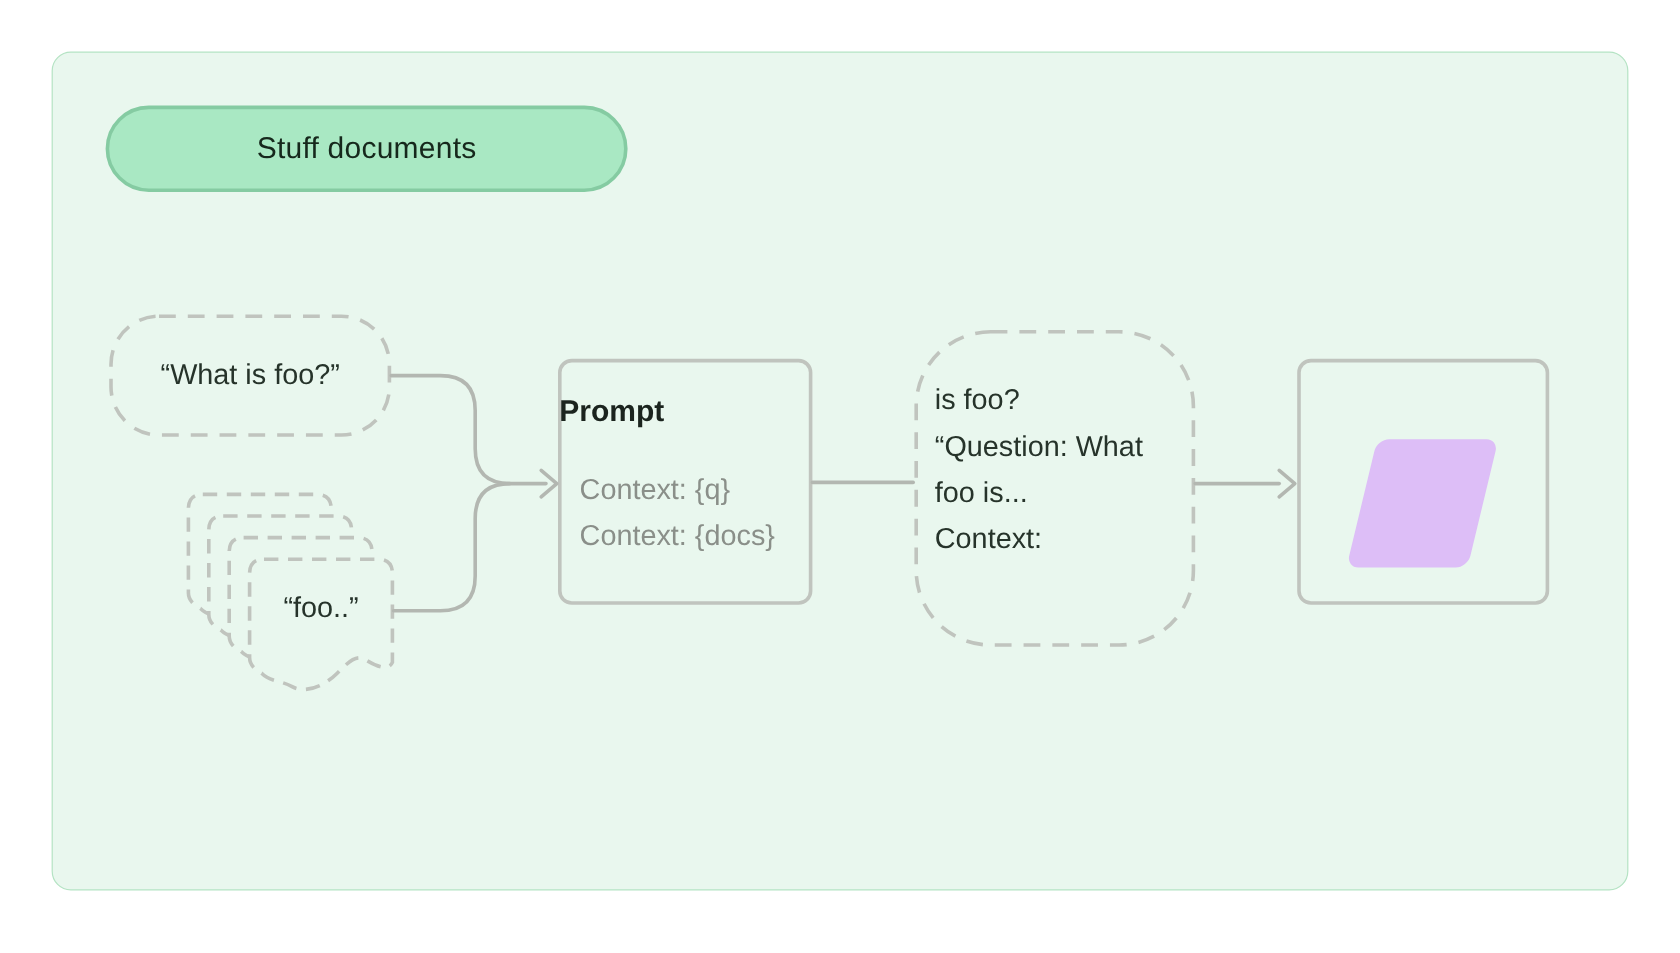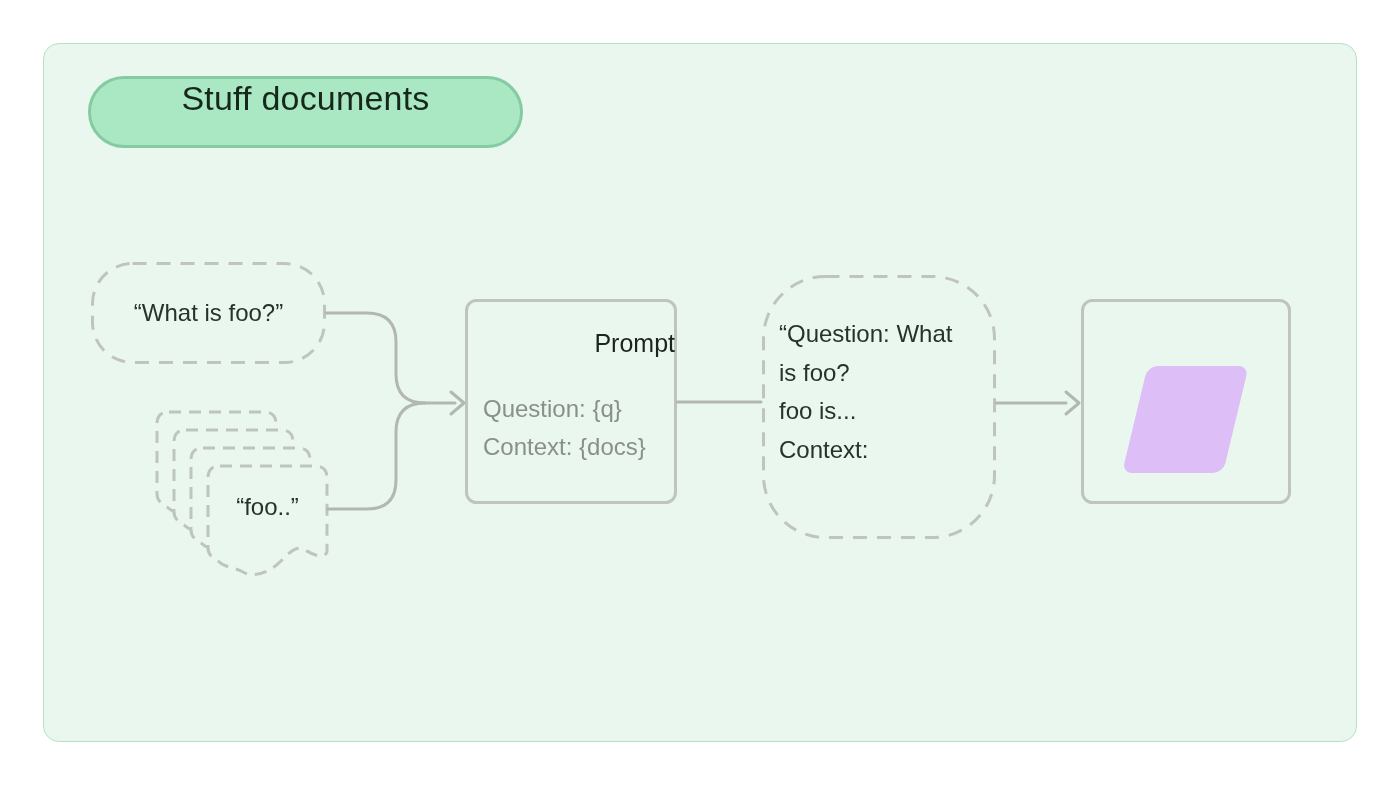--- a/index.html
+++ b/index.html
@@ -16,29 +16,29 @@
     --model-shape:#ddbef7;
   }
   *{margin:0;padding:0;box-sizing:border-box;}
   html,body{width:1400px;height:794px;background:var(--page-bg);
     font-family:"Liberation Sans","DejaVu Sans",sans-serif;overflow:hidden;}
   .stage{position:relative;width:1400px;height:794px;}
   .panel{position:absolute;left:43px;top:43px;width:1314px;height:699px;
     background:var(--panel-bg);border:1.5px solid var(--panel-border);border-radius:16px;}
   svg.shapes{position:absolute;left:0;top:0;width:1400px;height:794px;display:block;}
   .txt{position:absolute;color:var(--text-dark);}
-  .badge{position:absolute;left:88px;top:76px;width:435px;height:72px;
+  .badge{position:absolute;left:88px;top:88px;width:435px;height:72px;
     background:var(--badge-bg);border:3px solid var(--badge-border);border-radius:36px;
-    display:flex;justify-content:center;
-    font-size:34px;font-weight:500;color:var(--badge-text);letter-spacing:.2px;}
+    display:flex;align-items:center;justify-content:center;
+    font-size:25px;font-weight:500;color:var(--badge-text);letter-spacing:.2px;}
   .question-label{left:92px;top:263px;width:233px;height:100px;
     display:flex;align-items:center;justify-content:center;font-size:24px;}
   .foo-label{left:208px;top:466px;width:119px;height:82px;
     display:flex;align-items:center;justify-content:center;font-size:24px;}
-  .node-title{font-size:25px;font-weight:400;text-align:right;color:#1b241e;}
+  .node-title{font-size:25px;font-weight:700;text-align:left;color:#1b241e;}
   .prompt-title{left:466px;top:329px;width:209px;}
   .model-title{left:1082px;top:329px;width:207px;}
   .prompt-lines{left:483px;top:390px;width:200px;font-size:24px;line-height:38px;color:var(--text-gray);}
   .stuffed-lines{left:779px;top:315px;width:220px;font-size:24px;line-height:38.5px;color:var(--text-dark);}
   .line{display:block;white-space:nowrap;}
   .parallelogram{position:absolute;left:1122px;top:366px;width:101px;height:107px;
     background:var(--model-shape);border-radius:10px;
     transform:skewX(-13.5deg);transform-origin:0 100%;}
 </style>
 </head>
@@ -76,27 +76,27 @@
   <div class="badge">
     <span>Stuff documents</span>
   </div>
 
   <div class="txt question-label">“What is foo?”</div>
 
   <div class="txt foo-label">“foo..”</div>
 
   <div class="txt node-title prompt-title">Prompt</div>
   <div class="txt prompt-lines">
-    <span class="line">Question: {q}</span>
+    <span class="line">Context: {q}</span>
     <span class="line">Context: {docs}</span>
   </div>
 
   <div class="txt stuffed-lines">
+    <span class="line">is foo?</span>
     <span class="line">“Question: What</span>
-    <span class="line">is foo?</span>
     <span class="line">foo is...</span>
     <span class="line">Context:</span>
   </div>
 
 
   <div class="parallelogram"></div>
 
 </div>
 
 </body></html>

